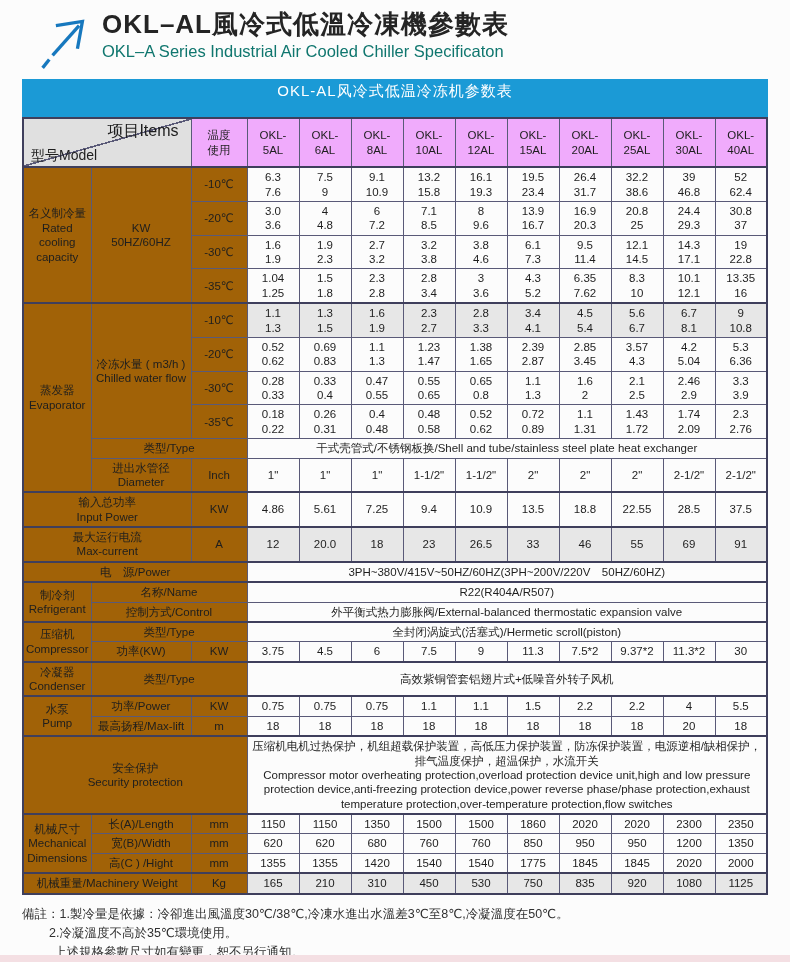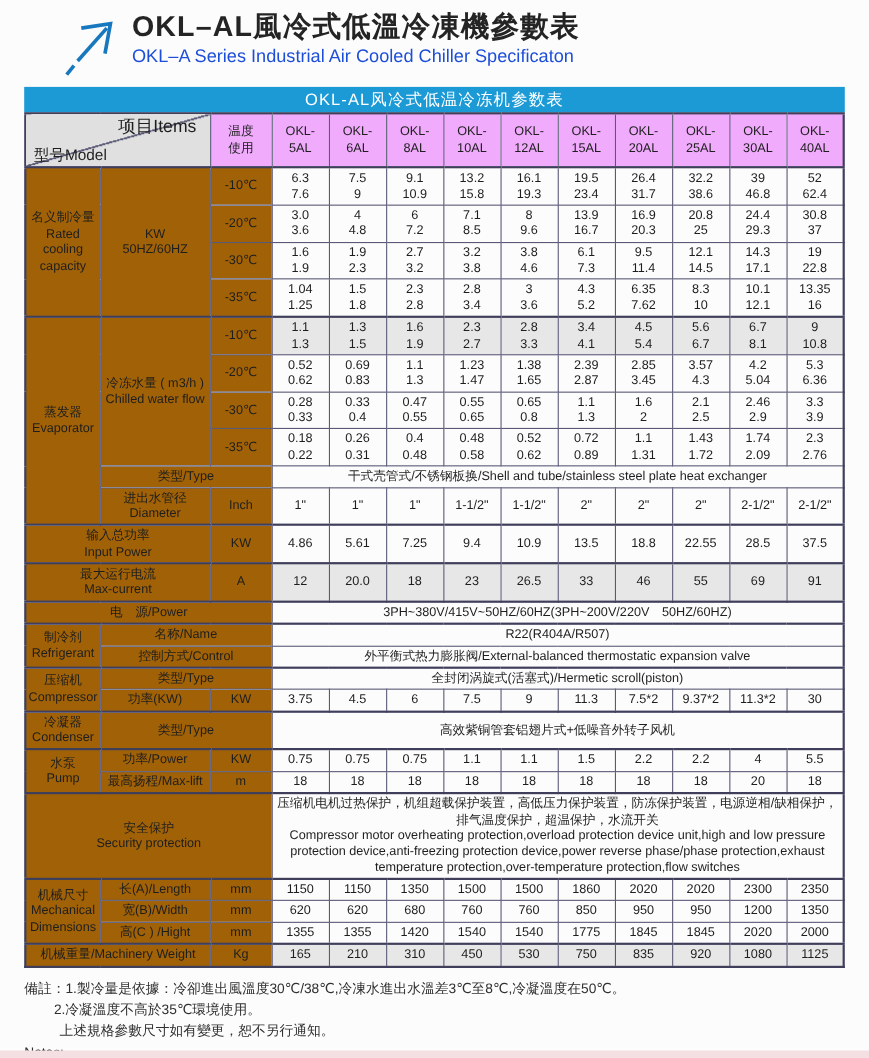--- a/index.html
+++ b/index.html
@@ -2,27 +2,27 @@
 <html><head>
 <meta charset="utf-8">
 <style>
   html,body{margin:0;padding:0;}
   body{
     width:790px;height:962px;position:relative;overflow:hidden;
     background:#fcfcfc;
     font-family:"Liberation Sans","DejaVu Sans",sans-serif;
     color:#222;
   }
-  .page-header{display:flex;align-items:flex-start;padding:10px 0 0 54px;}
+  .page-header{display:flex;align-items:flex-start;padding:10px 0 0 36px;}
   .logo{width:58px;height:58px;flex:0 0 auto;margin-top:4px;}
   .titles{margin-left:8px;}
   .title-zh{font-size:26px;font-weight:600;letter-spacing:1px;color:#242424;line-height:1.15;}
-  .title-en{font-size:16.5px;font-weight:500;color:#1d4ed8;margin-top:2px;}
+  .title-en{font-size:16.5px;font-weight:500;color:#0f766e;margin-top:2px;}
   .banner{
-    margin:7px 22px 0 22px;height:23px;background:#1b9ad6;color:#ffffff;
+    margin:7px 22px 0 22px;height:38px;background:#1b9ad6;color:#ffffff;
     font-size:15px;line-height:23px;text-align:center;letter-spacing:1px;
   }
   table.spec{
     margin:0 22px;width:746px;border-collapse:collapse;table-layout:fixed;
     font-size:11.5px;line-height:1.25;color:#1e1e1e;
     border:2px solid #3f3f5c;
   }
   table.spec td, table.spec th{
     border:1px solid #5a5a78;padding:2px 1px;text-align:center;vertical-align:middle;
     white-space:pre-line;font-weight:normal;overflow:hidden;

